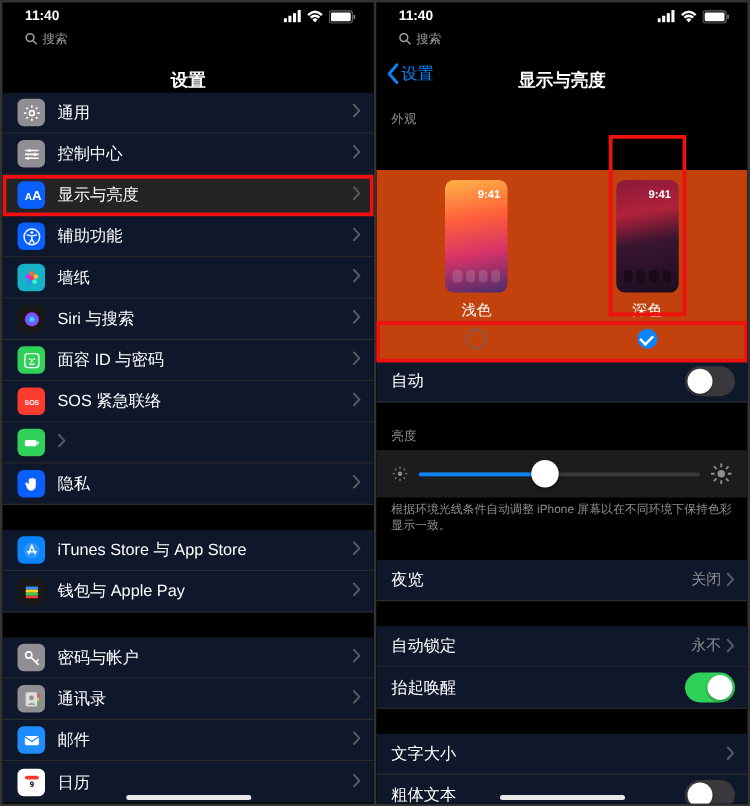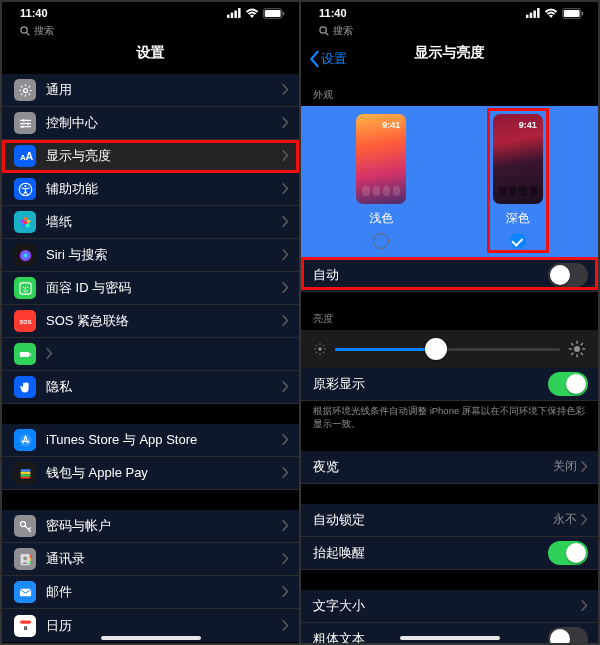--- a/index.html
+++ b/index.html
@@ -3,37 +3,37 @@
 <meta charset="utf-8">
 <style>
   * { box-sizing: border-box; margin: 0; padding: 0; }
   html, body { background: #333; font-family: -apple-system, "Helvetica Neue", Arial, sans-serif; }
   body { width: 600px; height: 645px; display: flex; gap: 2px; padding: 2px; }
   .phone { flex: 1; height: 100%; background: #000; color: #fff; display: flex; flex-direction: column; overflow: hidden; position: relative; }
   .status-bar { height: 22px; display: flex; justify-content: space-between; align-items: center; padding: 0 14px 0 18px; font-size: 11px; font-weight: 600; gap: 24px; }
   .status-right { display: flex; align-items: center; gap: 4px; }
   .status-right svg { display: block; }
   .search-line { font-size: 10px; color: #9e9e9e; padding: 0 18px 6px; display: flex; align-items: center; gap: 4px; }
-  .nav-bar { height: 30px; display: flex; align-items: flex-start; justify-content: center; position: relative; padding: 0 10px; }
+  .nav-bar { height: 30px; display: flex; align-items: flex-end; justify-content: center; position: relative; padding: 0 10px; }
   .nav-title { font-size: 14px; font-weight: 600; }
   .nav-back { position: absolute; left: 6px; top: 0; bottom: 0; display: flex; align-items: center; color: #0a84ff; font-size: 13px; }
   .nav-back svg { margin-right: 0; }
   .scroll { flex: 1; overflow: hidden; }
   .section-gap { height: 20px; }
   .section-gap.small { height: 14px; }
   .section-header { font-size: 10px; color: #8e8e93; padding: 0 12px 4px; letter-spacing: .3px; }
   .row { display: flex; align-items: center; min-height: 33px; background: #0f172a; padding: 0 10px 0 12px; border-bottom: 0.5px solid #2c2c2e; position: relative; }
   .row:last-child { border-bottom: none; }
   .row .label { font-size: 13px; flex: 1; white-space: nowrap; overflow: hidden; text-overflow: ellipsis; }
   .row .value { font-size: 12px; color: #8e8e93; margin-right: 4px; }
   .chevron { color: #5a5a5e; }
   .app-icon { width: 22px; height: 22px; border-radius: 5px; display: flex; align-items: center; justify-content: center; margin-right: 10px; flex-shrink: 0; }
   .app-icon svg { display: block; }
   .red-box { position: absolute; border: 3px solid #f01010; pointer-events: none; z-index: 30; }
-  .appearance-wrap { background: #3b82f6; padding: 8px 12px 10px; }
+  .appearance-wrap { background: #c2410c; padding: 8px 12px 10px; margin-top: 30px; }
   .appearance-options { display: flex; justify-content: space-around; }
   .appearance-option { display: flex; flex-direction: column; align-items: center; gap: 6px; position: relative; }
   .screen-thumb { width: 50px; height: 90px; border-radius: 7px; position: relative; overflow: hidden; }
   .thumb-light { background: linear-gradient(170deg, #ffb347 0%, #ff5e3a 35%, #d53369 65%, #4a2c6b 100%); }
   .thumb-dark  { background: linear-gradient(170deg, #8b1a3a 0%, #b1213a 30%, #3a1530 55%, #1b0e20 100%); }
   .thumb-time { position: absolute; top: 6px; right: 6px; font-size: 9px; font-weight: 600; color:#fff; }
   .thumb-bars { position: absolute; bottom: 8px; left: 6px; right: 6px; display: flex; gap: 3px; }
   .thumb-bars span { flex:1; height: 10px; border-radius: 3px; background: rgba(255,255,255,.15); }
   .thumb-dark .thumb-bars span { background: rgba(0,0,0,.35); }
   .opt-label { font-size: 12px; color: #fff; }
@@ -422,24 +422,20 @@
             <line x1="12" y1="19" x2="12" y2="23"></line>
             <line x1="1" y1="12" x2="5" y2="12"></line>
             <line x1="19" y1="12" x2="23" y2="12"></line>
             <line x1="4.2" y1="4.2" x2="7" y2="7"></line>
             <line x1="17" y1="17" x2="19.8" y2="19.8"></line>
             <line x1="4.2" y1="19.8" x2="7" y2="17"></line>
             <line x1="17" y1="7" x2="19.8" y2="4.2"></line>
           </g>
         </svg>
     </div>
-    <div class="row">
-      <span class="label">原彩显示</span>
-      <span class="toggle on" id="toggle-truetone"></span>
-    </div>
     <div class="footer-note">根据环境光线条件自动调整 iPhone 屏幕以在不同环境下保持色彩显示一致。</div>
 
     <div class="section-gap"></div>
     <div class="row">
       <span class="label">夜览</span>
       <span class="value">关闭</span>
       <svg class="chevron" width="7" height="11" viewBox="0 0 8 14">
           <path d="M1 1 L6.5 7 L1 13" fill="none" stroke="currentColor" stroke-width="2" stroke-linecap="round"></path>
         </svg>
     </div>

